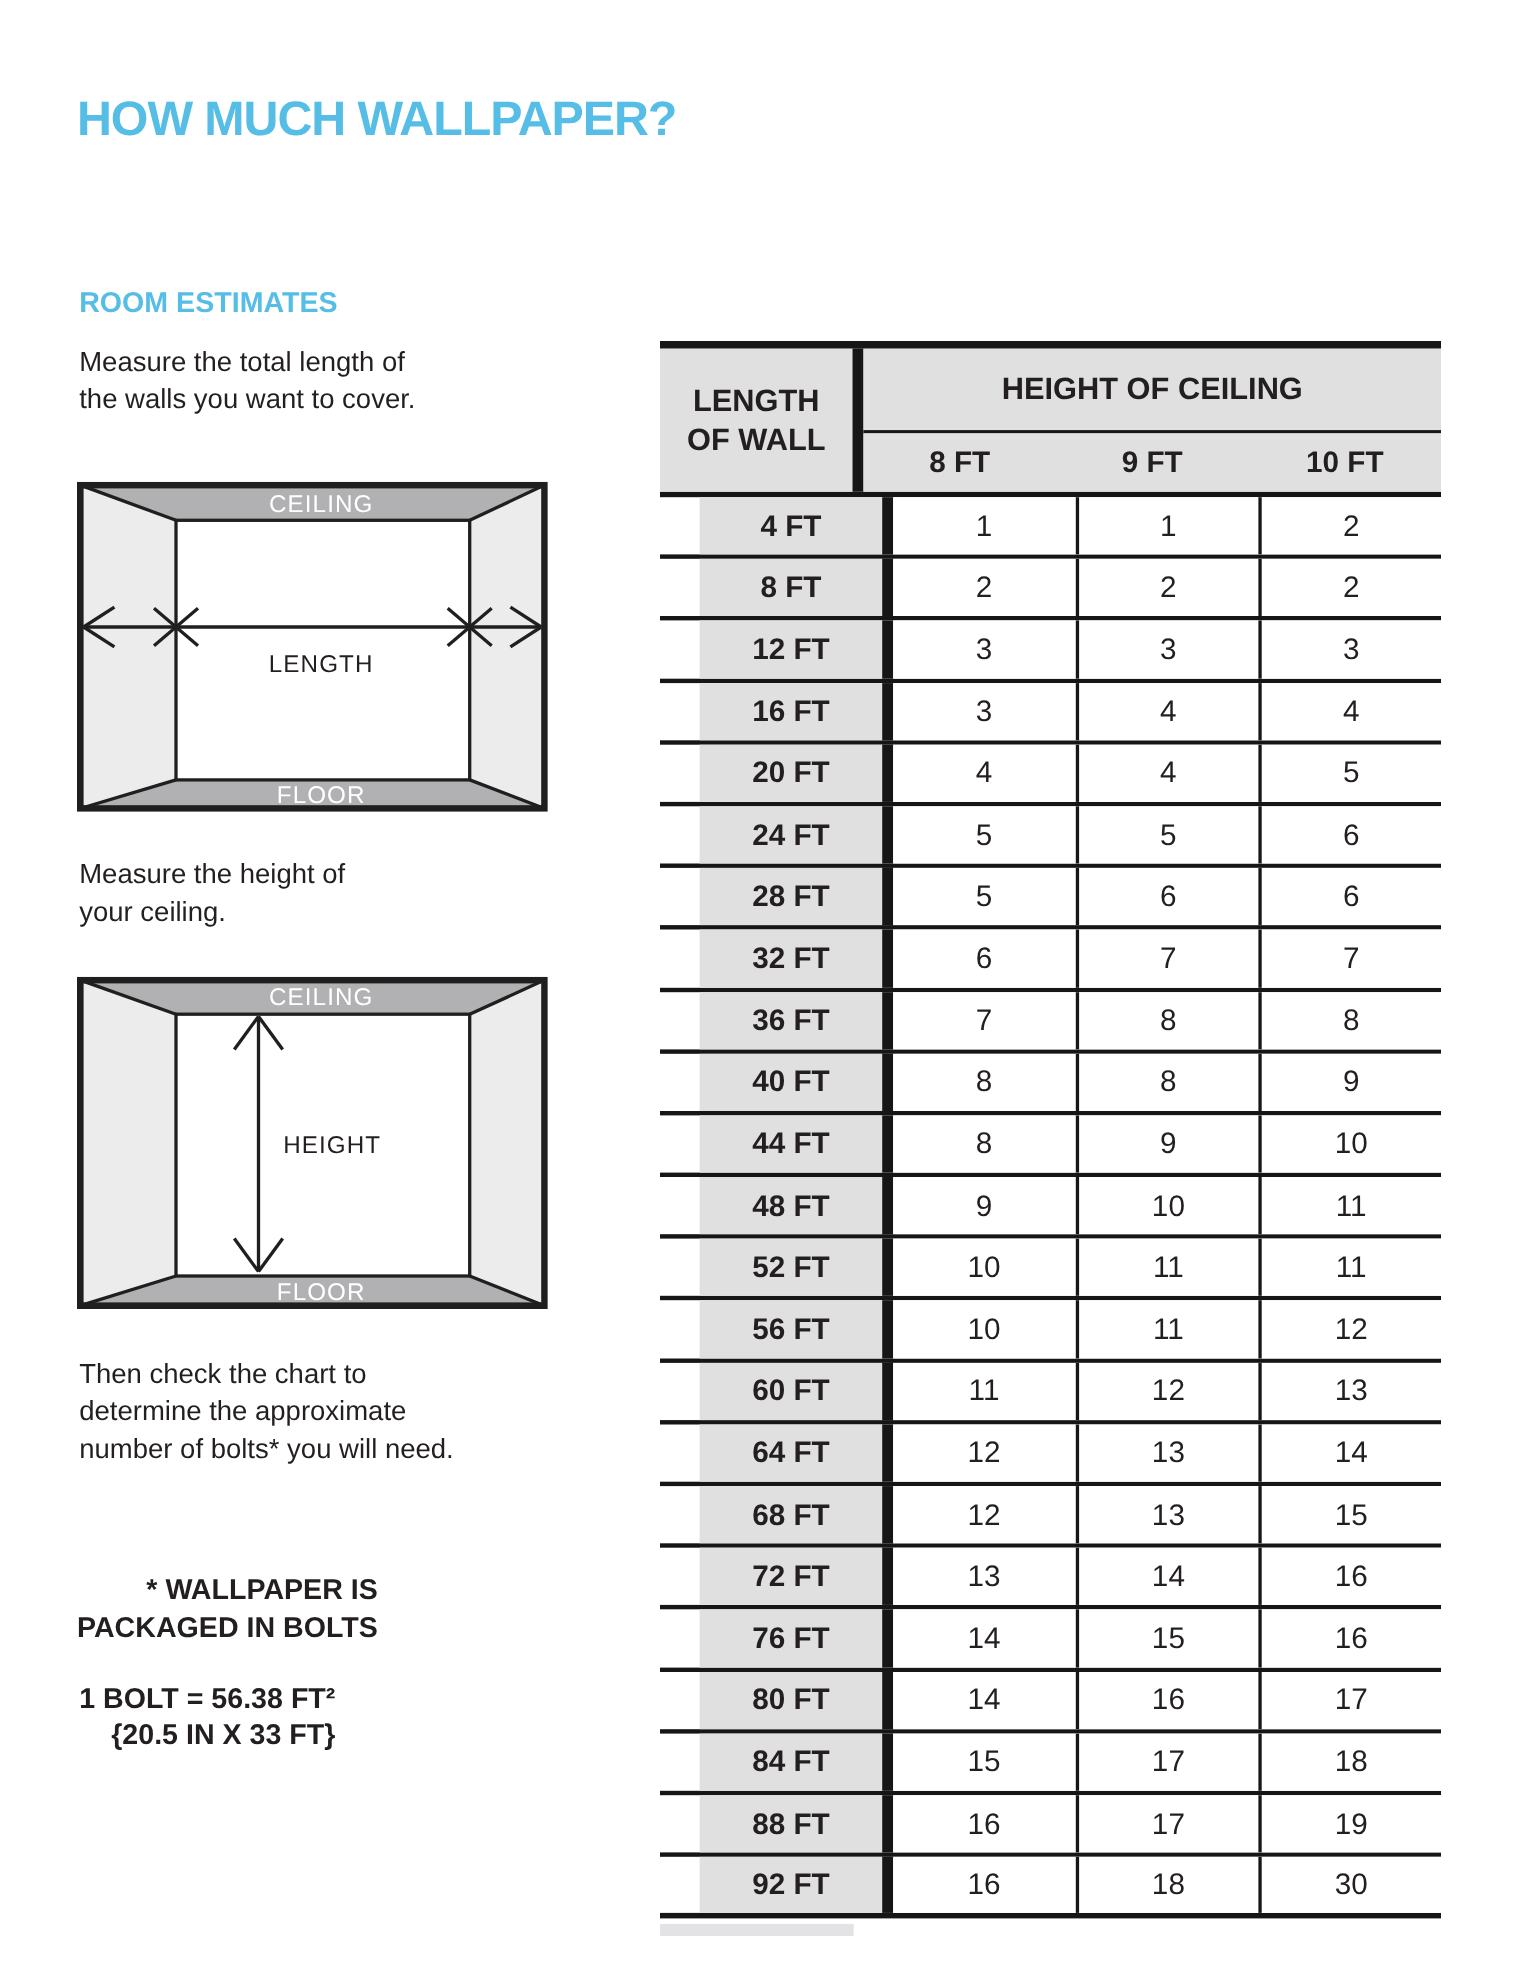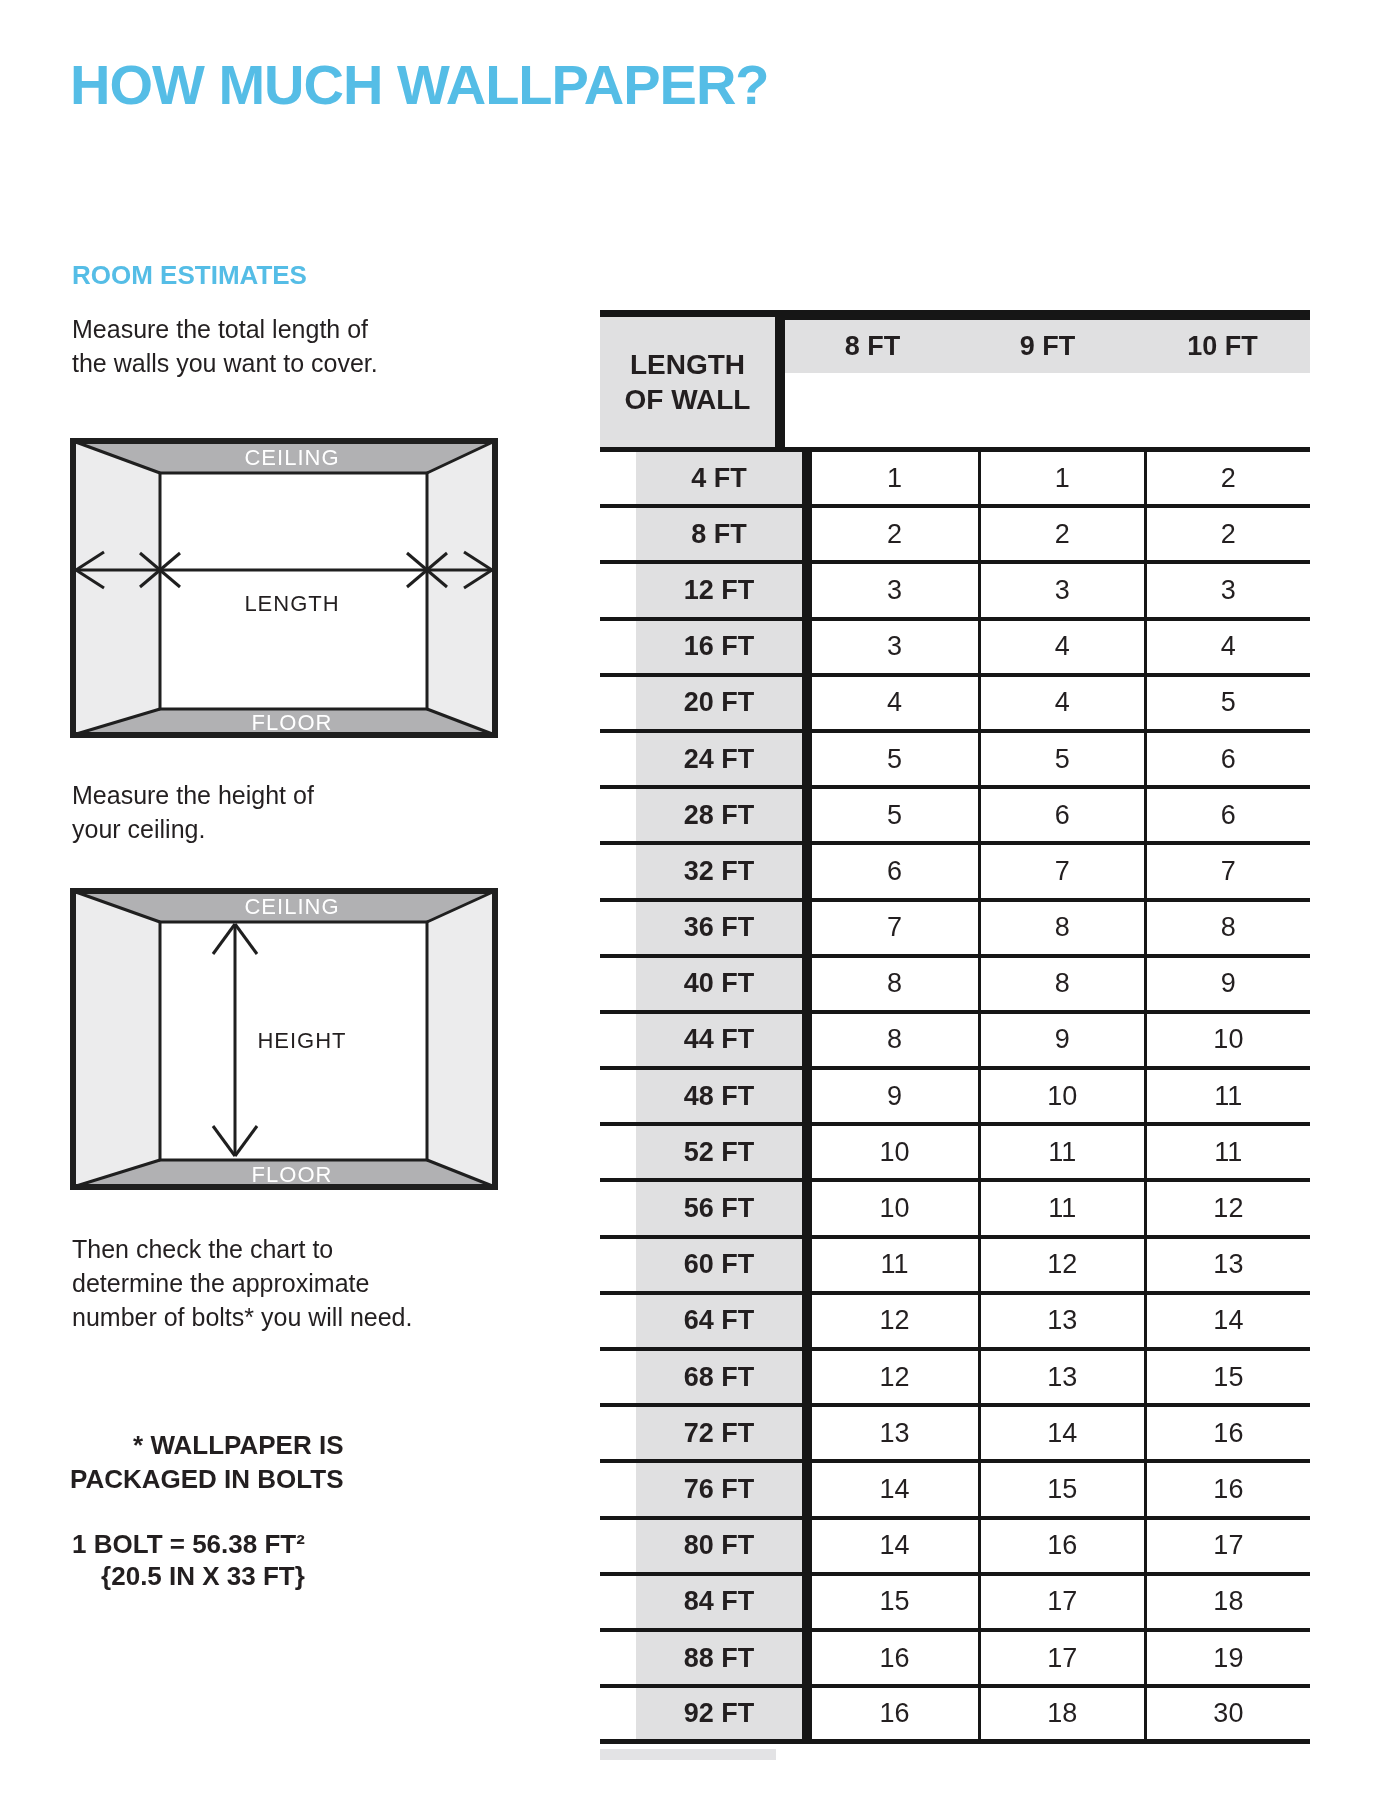--- a/index.html
+++ b/index.html
@@ -7,22 +7,22 @@
     position:relative;
     width:1391px;height:1800px;
     background:#ffffff;
     font-family:"Liberation Sans","DejaVu Sans",sans-serif;
     color:#231f20;
     overflow:hidden;
   }
   .abs{position:absolute;}
   
   .title{
-    left:70px;top:52px;
-    font-size:56px;font-weight:900;letter-spacing:-1px;
+    left:70px;top:84px;
+    font-size:44px;font-weight:900;letter-spacing:-1px;
     color:var(--accent);
   }
   .blue-sub{
     font-size:26px;font-weight:bold;color:var(--accent);letter-spacing:0px;
   }
   .body-text{
     font-size:25px;line-height:34px;color:#231f20;white-space:pre-line;
   }
   .foot-bold{
     font-size:26px;font-weight:bold;line-height:34px;color:#231f20;white-space:pre-line;text-align:right;
@@ -154,20 +154,21 @@
 
   <div class="abs blue-sub" style="left:600px;top:272px;width:710px;text-align:center;margin-top:38px;">NUMBER OF BOLTS* NEEDED</div>
 
   <div id="bolt-table" class="abs">
     <div class="t-topbar"></div>
     <div class="t-header">
       <div class="t-corner">LENGTH
 OF WALL</div>
       <div class="t-vdivider"></div>
       <div class="t-headright">
+        <div class="t-group">HEIGHT OF CEILING</div>
         <div class="t-group-line"></div>
         <div class="t-cols">
           <div class="t-col">8 FT</div>
           <div class="t-col">9 FT</div>
           <div class="t-col">10 FT</div>
         </div>
       </div>
     </div>
     <div class="t-underheader"></div>
     <div id="t-rows">

